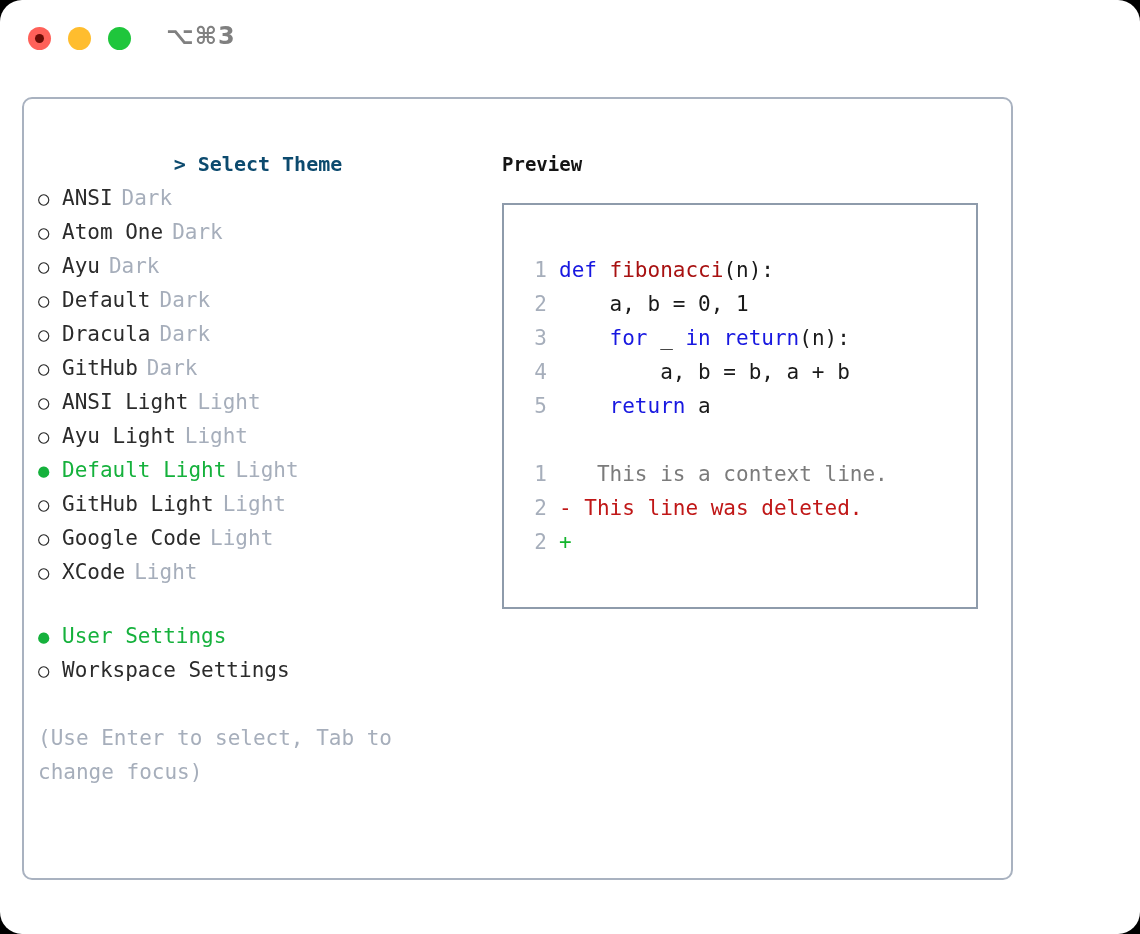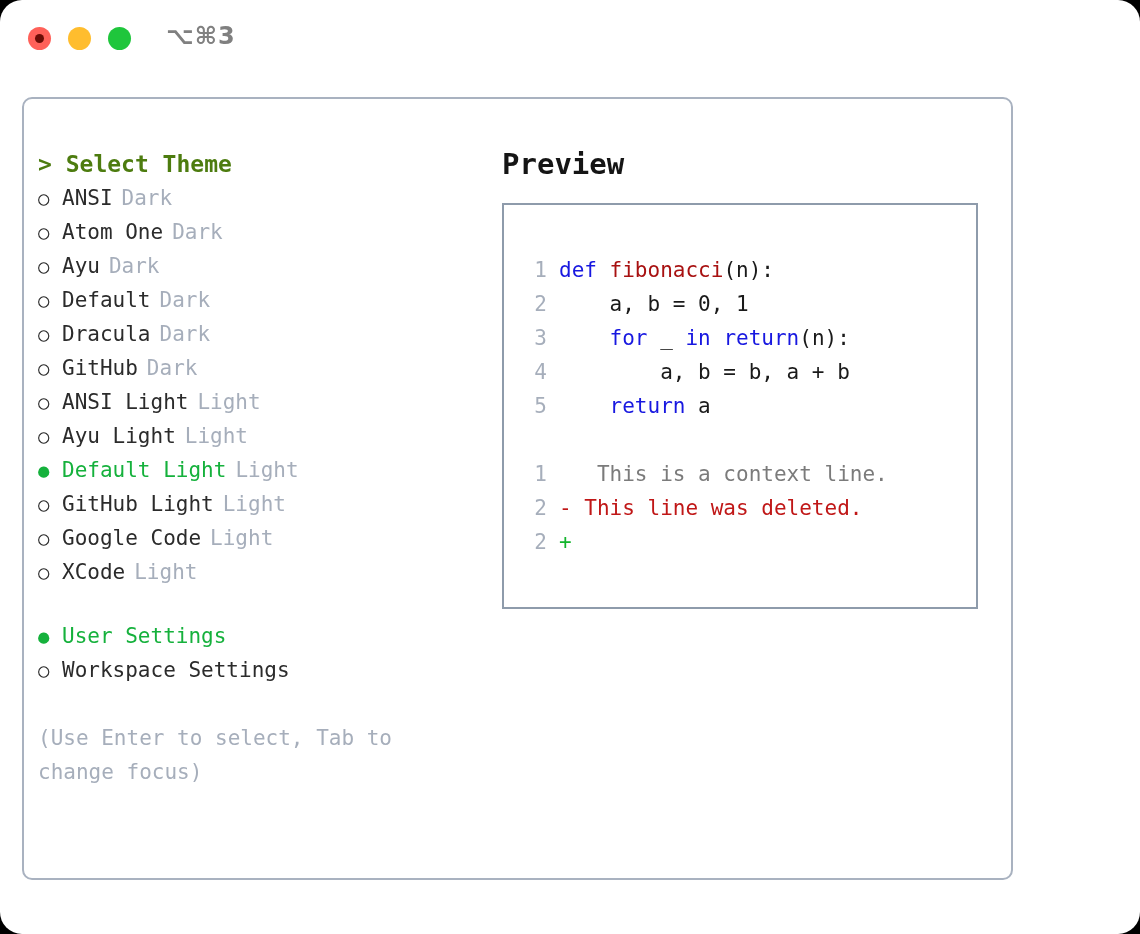--- a/index.html
+++ b/index.html
@@ -79,25 +79,26 @@
   }
 
   
   #theme-column {
     position: absolute;
     left: 14px;
     top: 48px;
     width: 440px;
   }
   #theme-header {
-    font-size: 23px;
-    font-weight: bold;
-    color: #4d7c0f;
-    line-height: 34px;
-    white-space: pre;
+    font-size: 20px;
+    font-weight: bold;
+    color: #0c4a6e;
+    line-height: 34px;
+    white-space: pre;
+    text-align: center;
   }
   .theme-row {
     display: flex;
     align-items: baseline;
     line-height: 34px;
     height: 34px;
     font-size: 21px;
     white-space: pre;
   }
   .bullet {
@@ -144,21 +145,21 @@
   }
 
   
   #preview-column {
     position: absolute;
     left: 478px;
     top: 48px;
     width: 490px;
   }
   #preview-header {
-    font-size: 29px;
+    font-size: 19px;
     font-weight: bold;
     color: #151515;
     line-height: 34px;
     white-space: pre;
   }
   #preview-box {
     margin-top: 22px;
     width: 476px;
     height: 406px;
     border: 2px solid #8e9bab;

